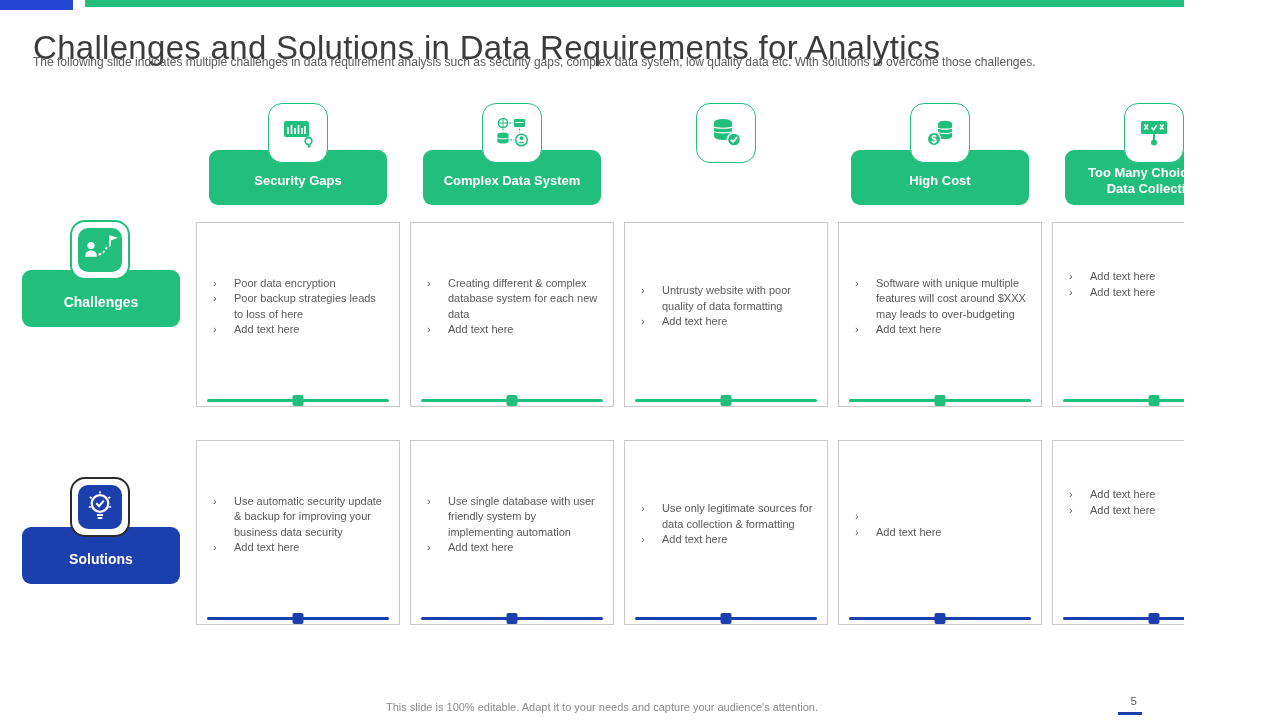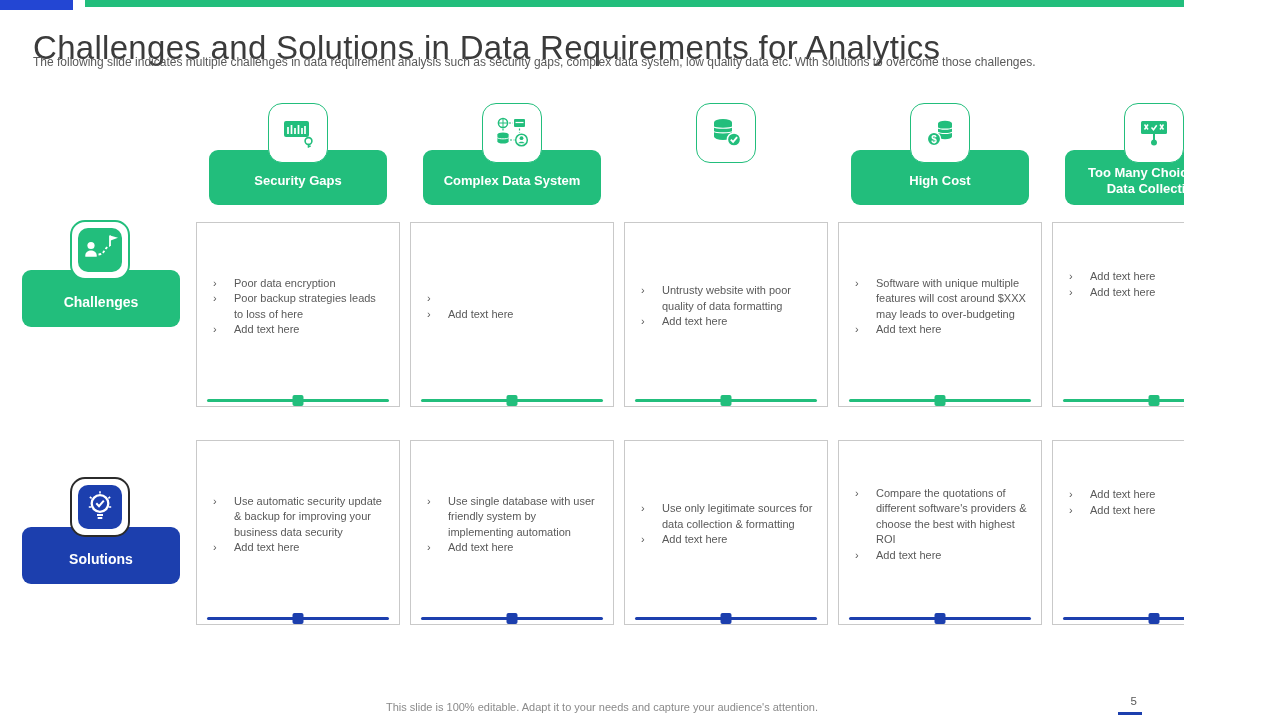--- a/index.html
+++ b/index.html
@@ -144,20 +144,21 @@
       </svg>
     </div>
     <div class="col-header">
         <span>Complex Data System</span>
       </div>
 
     <div class="box challenge">
       <div class="bullets">
         <div class="bullet">
             <span class="marker">›</span>
+            <span class="btxt">Creating different &amp; complex database system for each new data</span>
           </div>
         <div class="bullet">
             <span class="marker">›</span>
             <span class="btxt">Add text here</span>
           </div>
       </div>
       <div class="slider green">
           <span class="knob"></span>
         </div>
     </div>
@@ -252,21 +253,20 @@
       </div>
       <div class="slider green">
           <span class="knob"></span>
         </div>
     </div>
 
     <div class="box solution">
       <div class="bullets">
         <div class="bullet">
             <span class="marker">›</span>
-            <span class="btxt">Compare the quotations of different software's providers &amp; choose the best with highest ROI</span>
           </div>
         <div class="bullet">
             <span class="marker">›</span>
             <span class="btxt">Add text here</span>
           </div>
       </div>
       <div class="slider blue">
           <span class="knob"></span>
         </div>
     </div>

